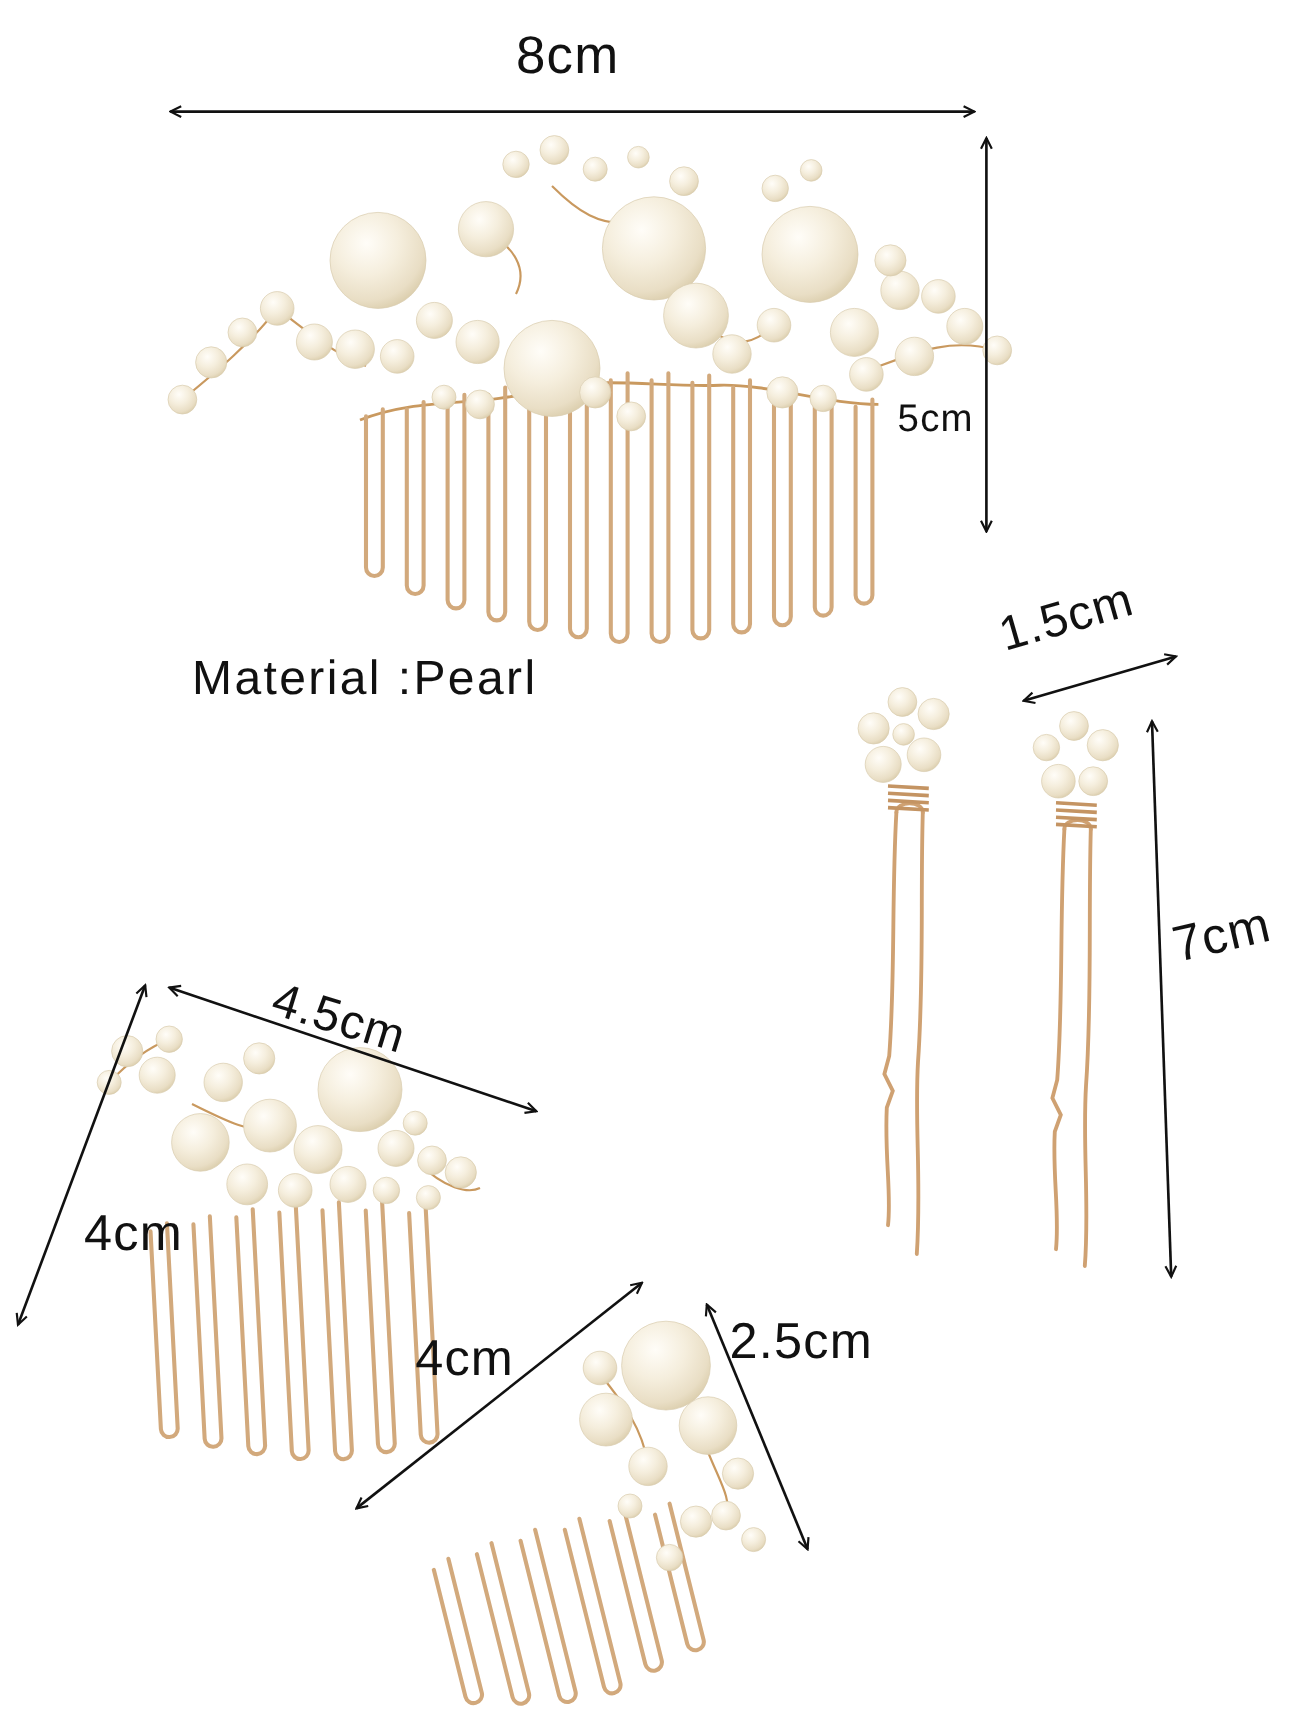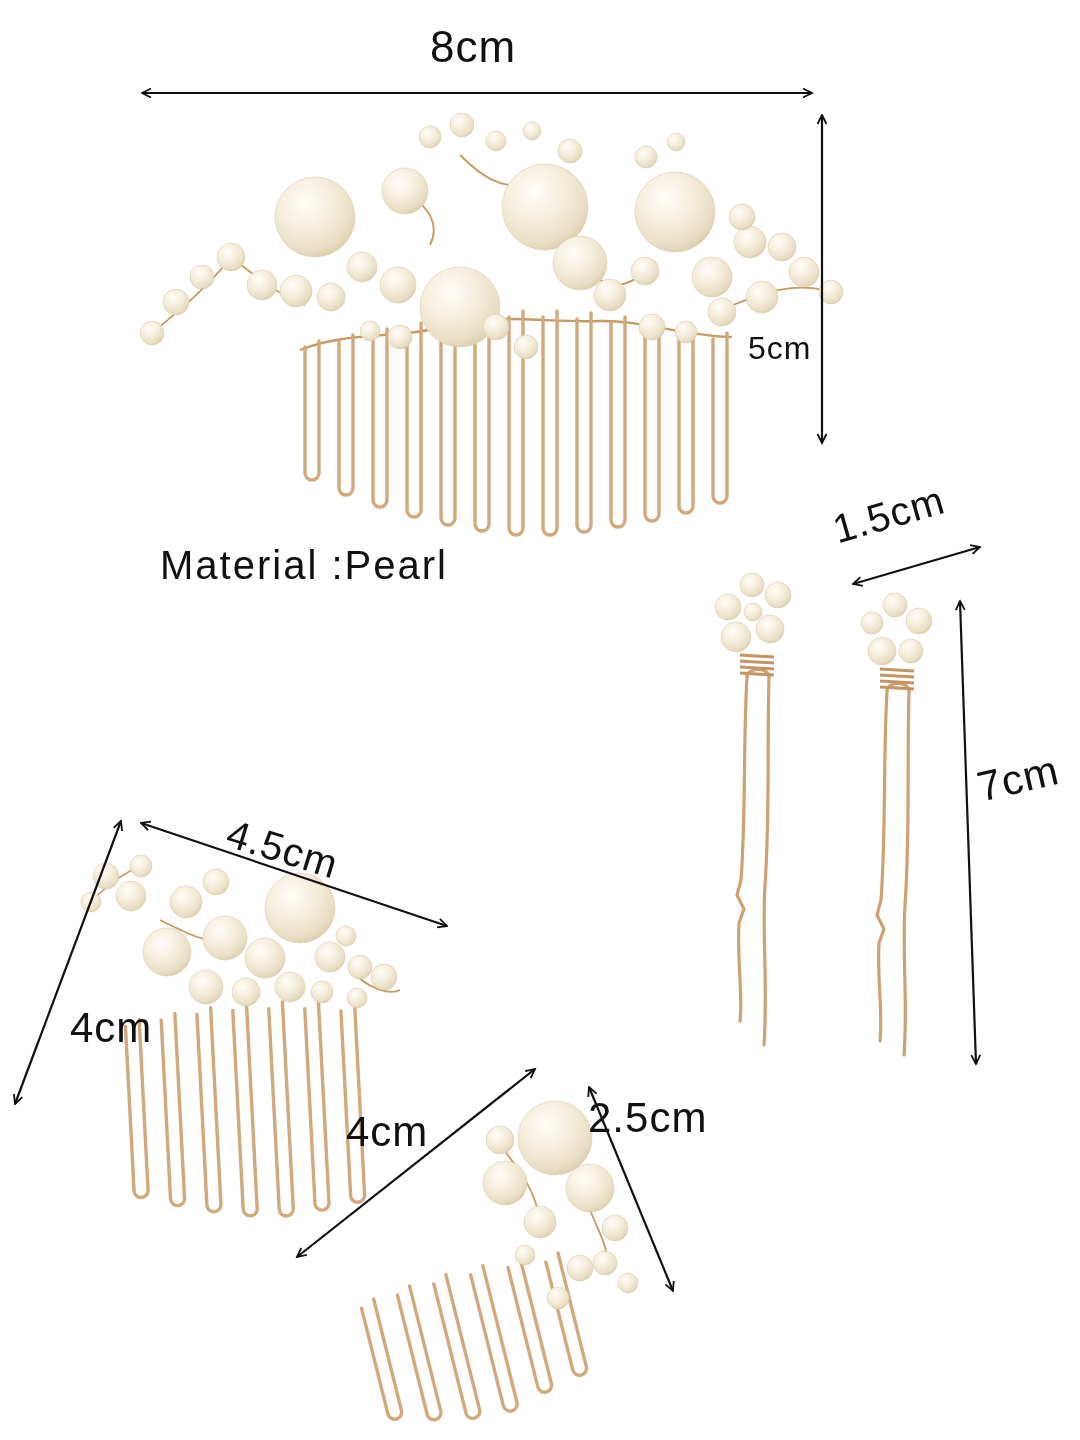--- a/index.html
+++ b/index.html
@@ -13,21 +13,21 @@
     position:absolute;color:#111;white-space:nowrap;
     font-family:"Liberation Sans",sans-serif;letter-spacing:1px;
   }
   .lab-8cm{left:430px;top:22px;font-size:44px;}
   .lab-5cm{left:748px;top:330px;font-size:32px;}
   .lab-15cm{left:834px;top:508px;font-size:40px;transform:rotate(-16deg);transform-origin:left center;}
   .lab-7cm{left:978px;top:764px;font-size:42px;transform:rotate(-13deg);transform-origin:left center;}
   .lab-45cm{left:228px;top:810px;font-size:40px;transform:rotate(17deg);transform-origin:left center;}
   .lab-4cm-med{left:70px;top:1004px;font-size:42px;}
   .lab-4cm-small{left:346px;top:1108px;font-size:42px;}
-  .lab-25cm{left:588px;top:1094px;font-size:42px;}
+  .lab-25cm{left:608px;top:1094px;font-size:42px;}
   .lab-material{left:160px;top:543px;font-size:40px;letter-spacing:2px;text-align:right;}
   .pearl{fill:url(#pearlGrad);stroke:#d9cdb0;stroke-width:0.6;}
   .wire{stroke:#c9995f;stroke-width:1.8;fill:none;}
   .teeth{stroke:#d2a97c;stroke-width:3.4;fill:none;stroke-linecap:round;}
   .rail{stroke:#c9995f;stroke-width:2.4;fill:none;}
   .prong{stroke:#cfa172;stroke-width:3.2;fill:none;stroke-linecap:round;}
   .wrap{stroke:#c49463;stroke-width:3;fill:none;}
   .dim{stroke:#111;stroke-width:2.2;}
 </style>
 </head>

